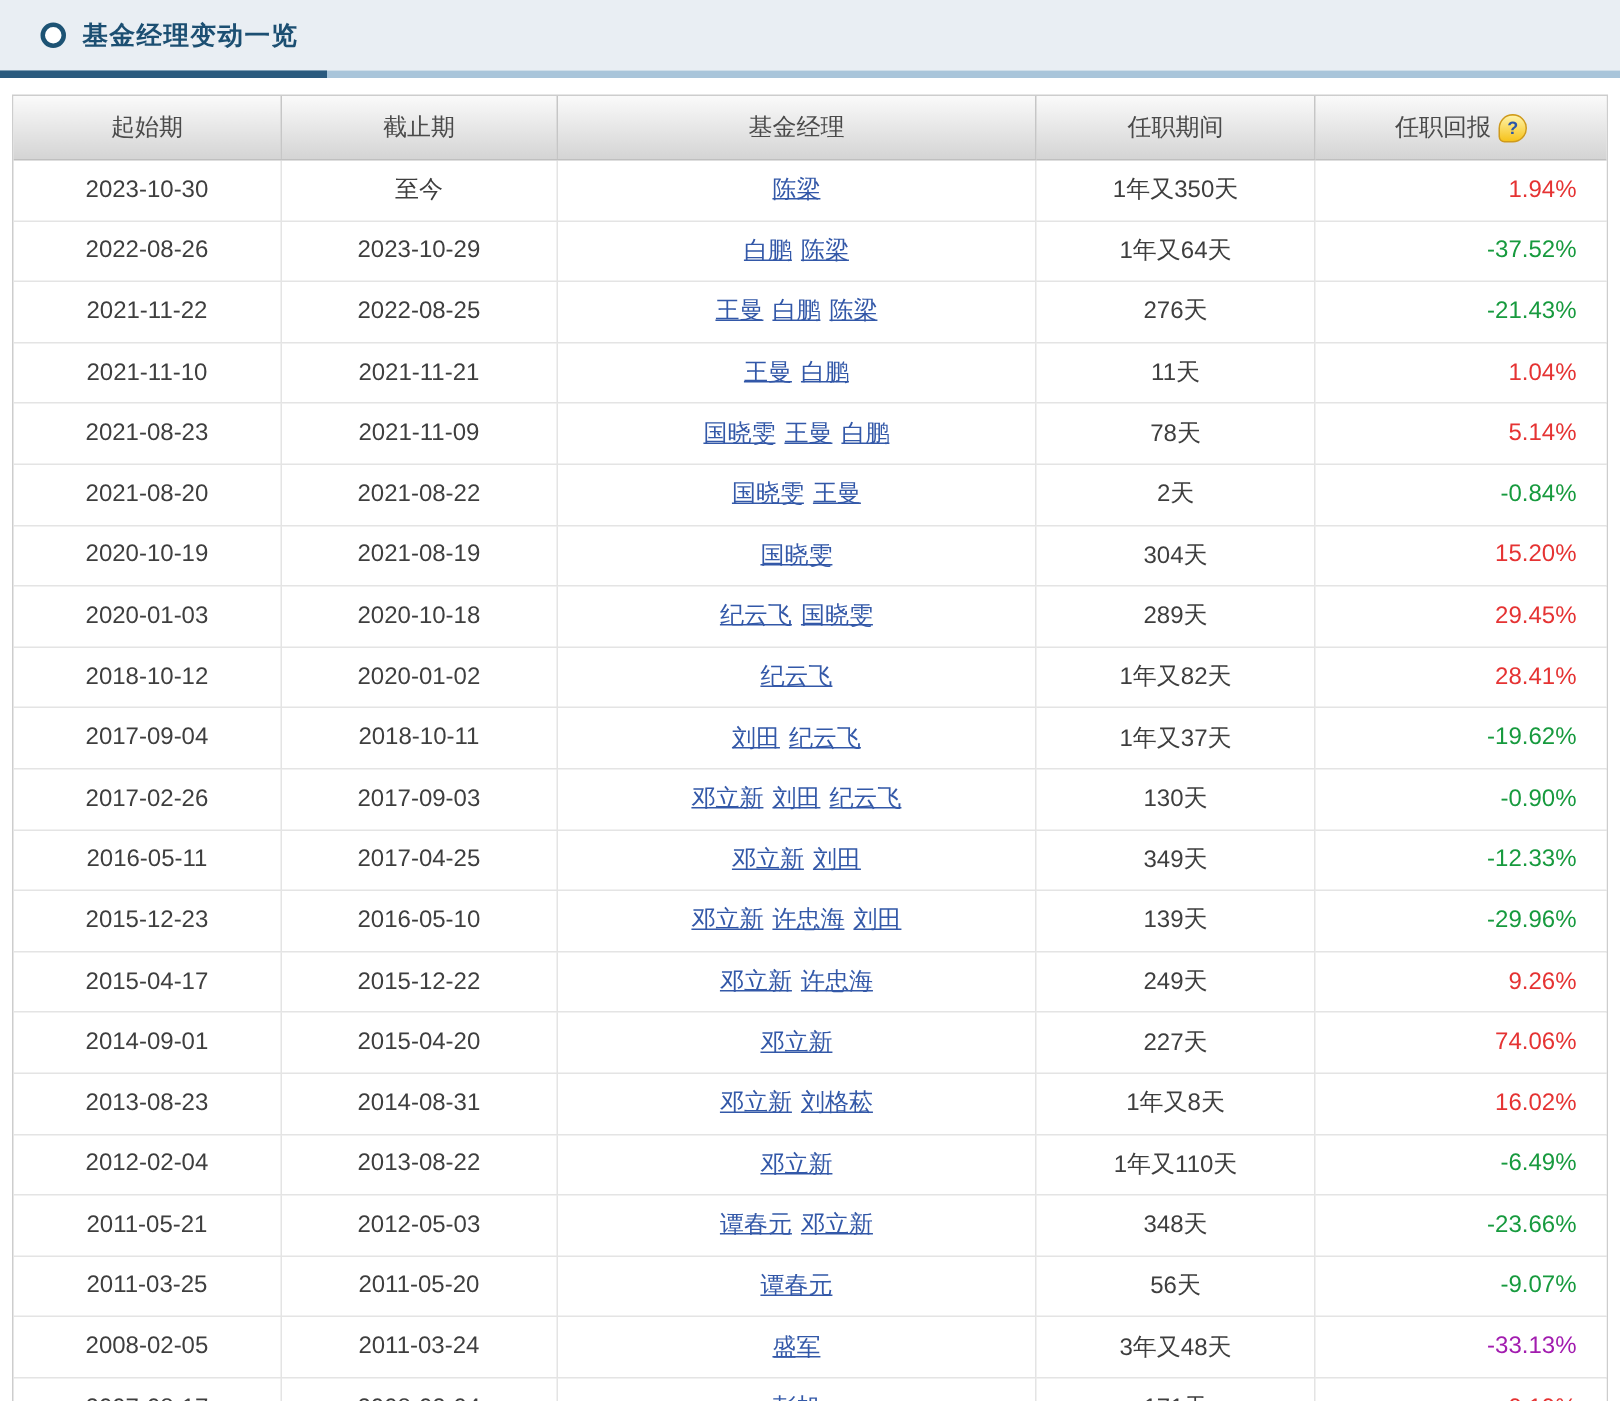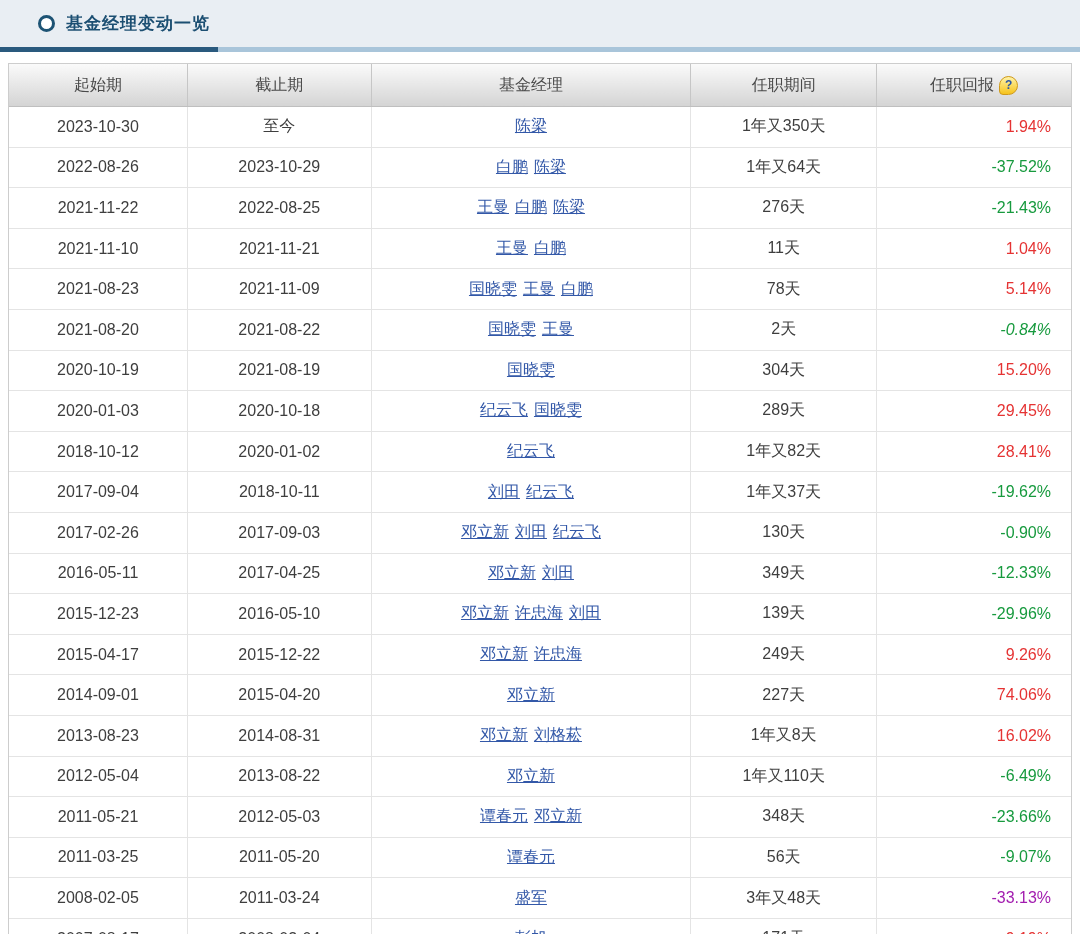--- a/index.html
+++ b/index.html
@@ -8,21 +8,21 @@
     background:#ffffff;
     font-family:"Liberation Sans","DejaVu Sans",sans-serif;
     -webkit-font-smoothing:antialiased;
     overflow:hidden;
   }
   
   .top-band{
     height:47px;
     background:#e9eef3;
     display:flex;align-items:center;
-    padding-left:38px;box-sizing:border-box;
+    padding-left:27px;box-sizing:border-box;
   }
   .ring-icon{
     width:11px;height:11px;
     border:3px solid #1d5374;
     border-radius:50%;
     background:#ffffff;
     margin-right:11px;
     flex:0 0 auto;
   }
   .section-title{
@@ -161,21 +161,21 @@
           <td>2021-11-09</td>
           <td><a class="manager-link" style="color: rgb(51, 88, 168);">国晓雯</a><a class="manager-link" style="color: rgb(51, 88, 168);">王曼</a><a class="manager-link" style="color: rgb(51, 88, 168);">白鹏</a></td>
           <td>78天</td>
           <td class="return-cell" style="color: rgb(229, 51, 51);">5.14%</td>
         </tr>
         <tr>
           <td>2021-08-20</td>
           <td>2021-08-22</td>
           <td><a class="manager-link" style="color: rgb(51, 88, 168);">国晓雯</a><a class="manager-link" style="color: rgb(51, 88, 168);">王曼</a></td>
           <td>2天</td>
-          <td class="return-cell" style="color: rgb(23, 154, 62); font-style: italic;">-0.84%</td>
+          <td class="return-cell" style="color: rgb(23, 154, 62);">-0.84%</td>
         </tr>
         <tr>
           <td>2020-10-19</td>
           <td>2021-08-19</td>
           <td><a class="manager-link" style="color: rgb(51, 88, 168);">国晓雯</a></td>
           <td>304天</td>
           <td class="return-cell" style="color: rgb(229, 51, 51);">15.20%</td>
         </tr>
         <tr>
           <td>2020-01-03</td>
@@ -234,21 +234,21 @@
           <td class="return-cell" style="color: rgb(229, 51, 51);">74.06%</td>
         </tr>
         <tr>
           <td>2013-08-23</td>
           <td>2014-08-31</td>
           <td><a class="manager-link" style="color: rgb(51, 88, 168);">邓立新</a><a class="manager-link" style="color: rgb(51, 88, 168);">刘格菘</a></td>
           <td>1年又8天</td>
           <td class="return-cell" style="color: rgb(229, 51, 51);">16.02%</td>
         </tr>
         <tr>
-          <td>2012-05-04</td>
+          <td>2012-02-04</td>
           <td>2013-08-22</td>
           <td><a class="manager-link" style="color: rgb(51, 88, 168);">邓立新</a></td>
           <td>1年又110天</td>
           <td class="return-cell" style="color: rgb(23, 154, 62);">-6.49%</td>
         </tr>
         <tr>
           <td>2011-05-21</td>
           <td>2012-05-03</td>
           <td><a class="manager-link" style="color: rgb(51, 88, 168);">谭春元</a><a class="manager-link" style="color: rgb(51, 88, 168);">邓立新</a></td>
           <td>348天</td>

